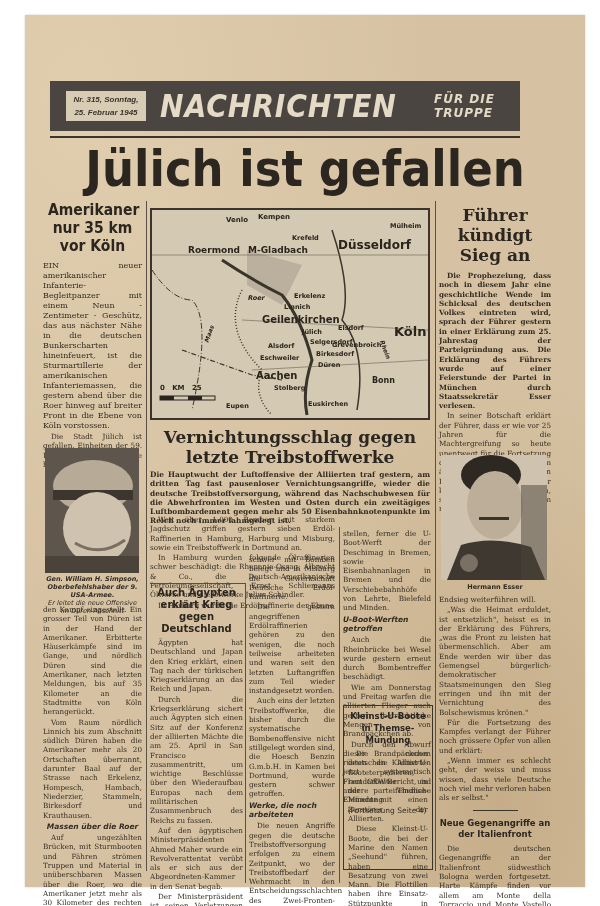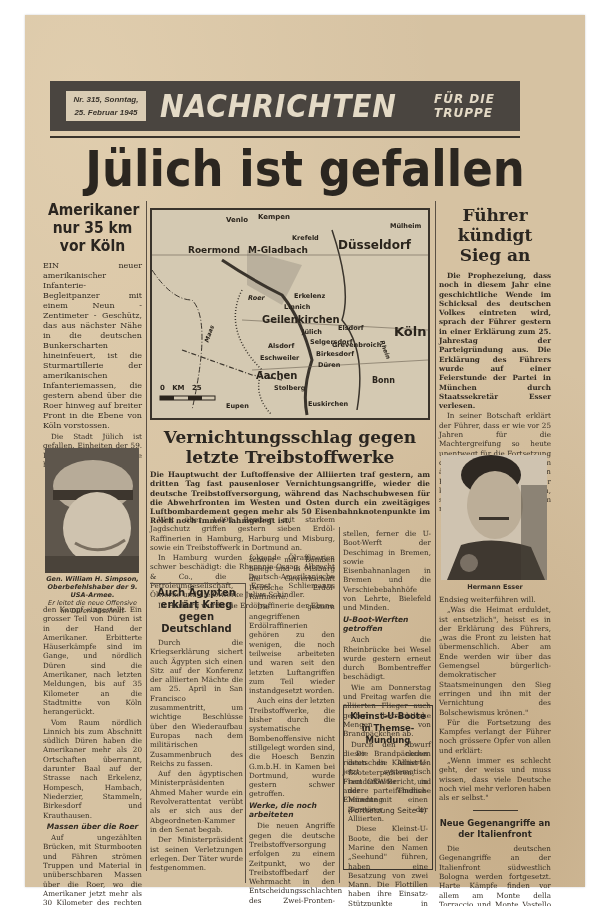--- a/index.html
+++ b/index.html
@@ -133,20 +133,21 @@
 
   <div class="col" style="left:125px; top:500px; width:185px;">
     <p>Weit über 1·000 Bomber mit starkem Jagdschutz griffen gestern sieben Erdöl-Raffinerien in Hamburg, Harburg und Misburg, sowie ein Treibstoffwerk in Dortmund an.</p>
     <p>In Hamburg wurden folgende Ölraffinerien schwer beschädigt: die Rhenania-Ossag; Albrecht &amp; Co., die Deutsch-Amerikanische Petroleumgesellschaft, Ernst Schliemanns Ölwerke und die Ölwerke Julius Schindler.</p>
     <p>In Harburg wurde die Erdölraffinerie der Ebano</p>
   </div>
 
   <div class="hline" style="left:125px; top:568px; width:95px;"></div>
   <div class="col" style="left:125px; top:572px; width:93px;">
     <div class="h-sans" style="font-size:10px; line-height:12px; margin-bottom:3px;">Auch Ägypten erklärt Krieg gegen Deutschland</div>
+    <p>Ägypten hat Deutschland und Japan den Krieg erklärt, einen Tag nach der türkischen Kriegserklärung an das Reich und Japan.</p>
     <p>Durch die Kriegserklärung sichert auch Ägypten sich einen Sitz auf der Konferenz der alliierten Mächte die am 25. April in San Francisco zusammentritt, um wichtige Beschlüsse über den Wiederaufbau Europas nach dem militärischen Zusammenbruch des Reichs zu fassen.</p>
     <p>Auf den ägyptischen Ministerpräsidenten Ahmed Maher wurde ein Revolverattentat verübt als er sich aus der Abgeordneten-Kammer in den Senat begab.</p>
     <p>Der Ministerpräsident ist seinen Verletzungen erlegen. Der Täter wurde festgenommen.</p>
 
   </div>
   <div class="vline" style="left:220px; top:568px; height:300px;"></div>
 
   <div class="col" style="left:224px; top:540px; width:86px;">
     <p style="text-indent:0;">schwer mit Bomben belegt und in Misburg die Gewerkschaft Deutsche Erdöl-Raffinerie.</p>
     <p>Die gestern angegriffenen Erdölraffinerien gehören zu den wenigen, die noch teilweise arbeiteten und waren seit den letzten Luftangriffen zum Teil wieder instandgesetzt worden.</p>

